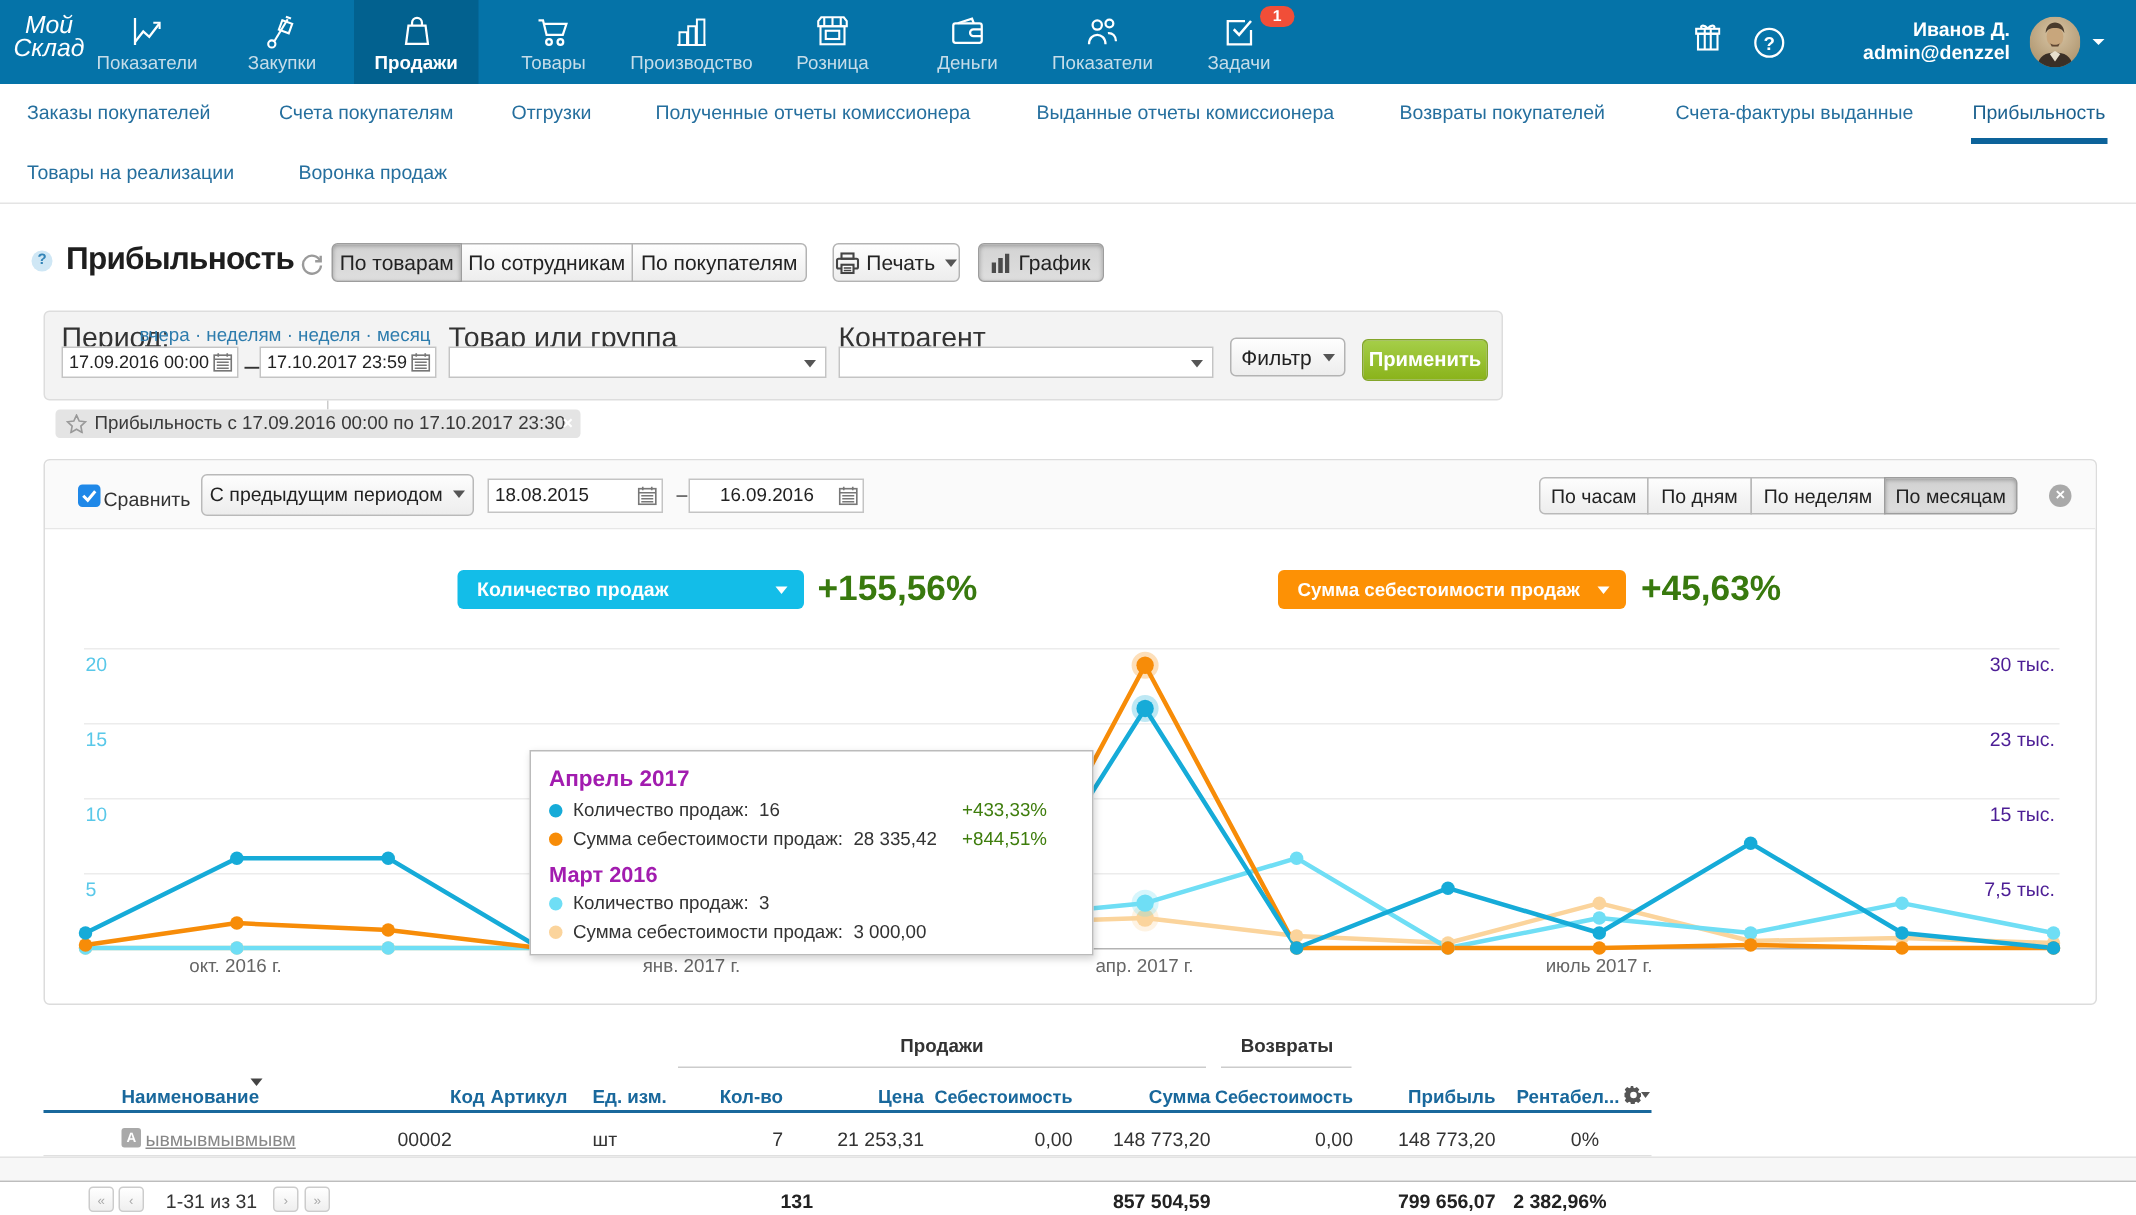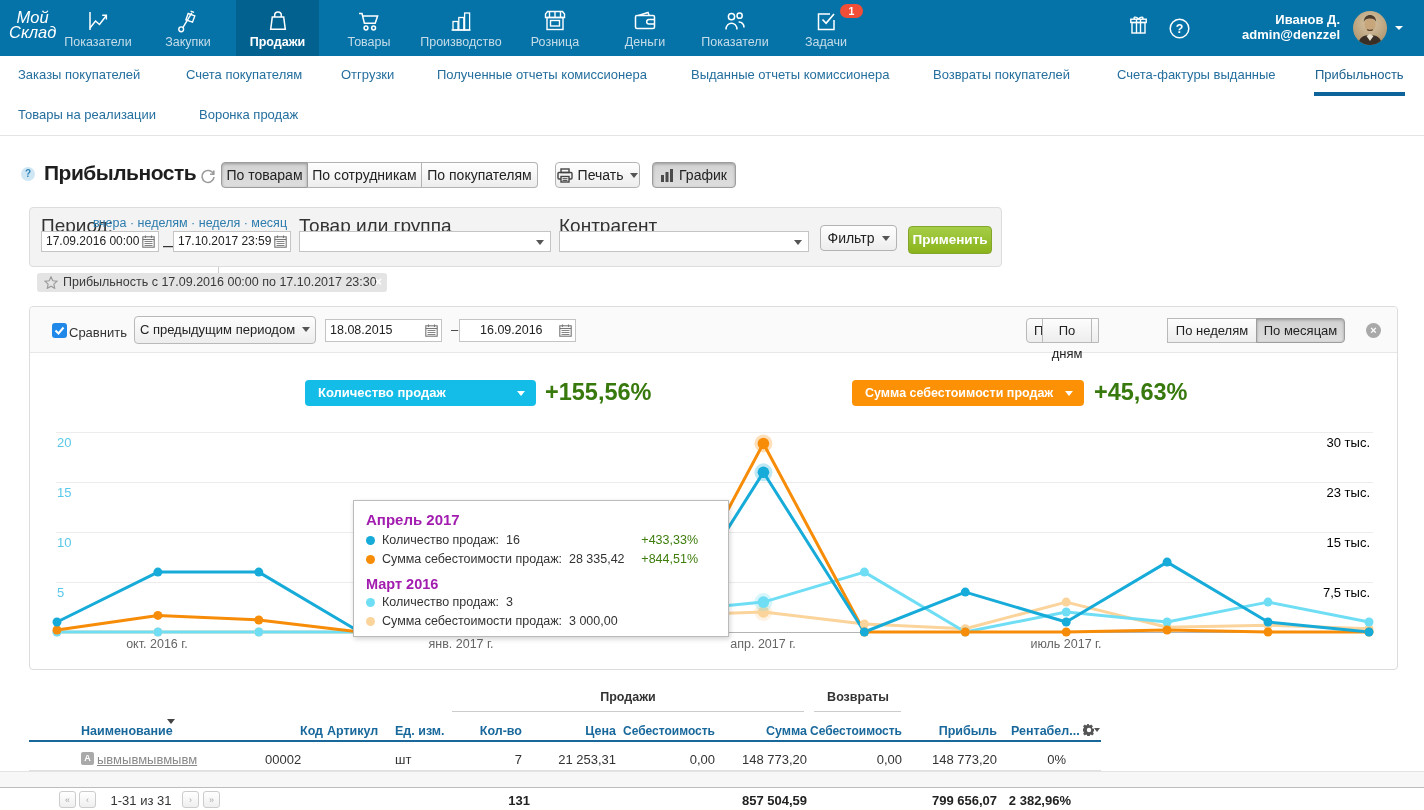--- a/index.html
+++ b/index.html
@@ -51,21 +51,21 @@
 #cbx { position:absolute; left:22px; top:16px; width:15px; height:15px; background:#1f88e8; border-radius:3px; }
 .ctext { position:absolute; font-size:13px; color:#333; }
 .cbtn { position:absolute; height:25px; border:1px solid #b9b9b9; background:linear-gradient(#fdfdfd,#ededed); font-size:13px; color:#222; text-align:center; line-height:23px; }
 #xclose { position:absolute; left:1336px; top:16px; width:15px; height:15px; border-radius:50%; background:#a9a9a9; color:#fff; font-size:11px; line-height:15px; text-align:center; font-weight:bold; }
 .serbtn { position:absolute; top:73px; height:26px; border-radius:4px; color:#fff; font-size:13px; font-weight:bold; line-height:26px; padding-left:13px; }
 .serbtn .wcar { position:absolute; right:11px; top:11px; width:0; height:0; border-left:4.5px solid transparent; border-right:4.5px solid transparent; border-top:5px solid #fff; }
 .pct { position:absolute; top:72px; font-size:23.5px; font-weight:bold; color:#38790e; }
 .gline { position:absolute; left:26px; width:1317px; height:1px; background:#ececec; }
 #axline { position:absolute; left:26px; top:325px; width:1317px; height:1px; background:#b3b3b3; }
 .ylab { position:absolute; left:27px; font-size:13px; color:#59c8e9; }
-.ylabr { position:absolute; right:27px; font-size:13px; color:#000000; text-align:right; }
+.ylabr { position:absolute; right:27px; font-size:13px; color:#4c1d95; text-align:right; }
 .xlab { position:absolute; top:330px; font-size:12.5px; color:#666; width:120px; text-align:center; }
 #tooltip { position:absolute; left:323px; top:193px; width:376px; height:137px; background:#fff; border:1px solid #bbb; box-shadow:1px 2px 5px rgba(0,0,0,.18); padding:11px 30px 0 12px; z-index:5; }
 #tooltip .tt { font-size:15px; line-height:16px; font-weight:bold; color:#a21caf; }
 #tooltip .tr { position:relative; font-size:12.5px; color:#333; height:19px; line-height:19px; padding-left:16px; }
 #tooltip .dot { position:absolute; left:0; top:4.5px; width:9px; height:9px; border-radius:50%; }
 #tooltip .grn { position:absolute; right:0; top:0; color:#3e7d0c; }
 
 
 .th { position:absolute; font-size:12.5px; font-weight:bold; color:#19689c; white-space:nowrap; }
 .td { position:absolute; font-size:13px; color:#333; white-space:nowrap; }
@@ -284,21 +284,21 @@
   <span class="ctext" style="left:421px;top:15px;">–</span>
   <div class="inp" style="left:429px;top:12px;width:117px;height:23px;line-height:21px;padding-left:20px;">16.09.2016
    <svg class="calic" style="top:4px;" width="13" height="13" viewBox="0 0 13 13" fill="none" stroke="#777" stroke-width="1.1">
           <rect x="0.8" y="1.8" width="11.4" height="10.4"></rect>
           <path d="M0.8 4.5h11.4"></path>
           <path d="M3.5 0.5v2.4M9.5 0.5v2.4"></path>
           <path d="M2.5 6.5h8M2.5 8.5h8M2.5 10.5h8" stroke-width="0.9"></path>
         </svg>
   </div>
   <div class="cbtn" style="left:996px;top:11px;width:73px;border-radius:4px 0 0 4px;">По часам</div>
-  <div class="cbtn" style="left:1012px;top:11px;width:50px;text-align:center;">По дням</div>
+  <div class="cbtn" style="left:1068px;top:11px;width:70px;text-align:center;">По дням</div>
   <div class="cbtn" style="left:1137px;top:11px;width:90px;">По неделям</div>
   <div class="cbtn" style="left:1226px;top:11px;width:89px;border-radius:0 4px 4px 0;background:linear-gradient(#d2d2d2,#dddddd);box-shadow:inset 0 1px 3px rgba(0,0,0,.28);border-color:#9d9d9d;">По месяцам</div>
   <div id="xclose">×</div>
  </div>
  <div class="serbtn" style="left:275px;width:231px;background:#13bde8;">Количество продаж<span class="wcar"></span></div>
  <span class="pct" style="left:515px;">+155,56%</span>
  <div class="serbtn" style="left:822px;width:232px;background:#fd9105;font-size:12.5px;">Сумма себестоимости продаж<span class="wcar"></span></div>
  <span class="pct" style="left:1064px;">+45,63%</span>
  <div class="gline" style="top:125px;"></div>
  <div class="gline" style="top:175px;"></div>
@@ -426,17 +426,17 @@
 <div class="td ra" style="left:897px;top:752px;width:100px;">148 773,20</div>
 <div class="td ra" style="left:996px;top:752px;width:70px;">0%</div>
 <div class="abs" style="left:29px;top:770px;width:1072px;height:1px;background:#e0e0e0;"></div>
 <div id="graystrip"></div>
 <div id="footer">
  <div class="pgbtn" style="left:59px;">«</div>
  <div class="pgbtn" style="left:79px;">‹</div>
  <div class="td" style="left:100px;top:5px;width:82px;text-align:center;">1-31 из 31</div>
  <div class="pgbtn" style="left:182px;">›</div>
  <div class="pgbtn" style="left:203px;">»</div>
- <div class="tot ra" style="left:460px;width:70px;">131</div>
+ <div class="tot ra" style="left:472px;width:70px;">131</div>
  <div class="tot ra" style="left:707px;width:100px;">857 504,59</div>
  <div class="tot ra" style="left:897px;width:100px;">799 656,07</div>
  <div class="tot ra" style="left:1001px;width:70px;">2 382,96%</div>
 </div>
 
 </body></html>

